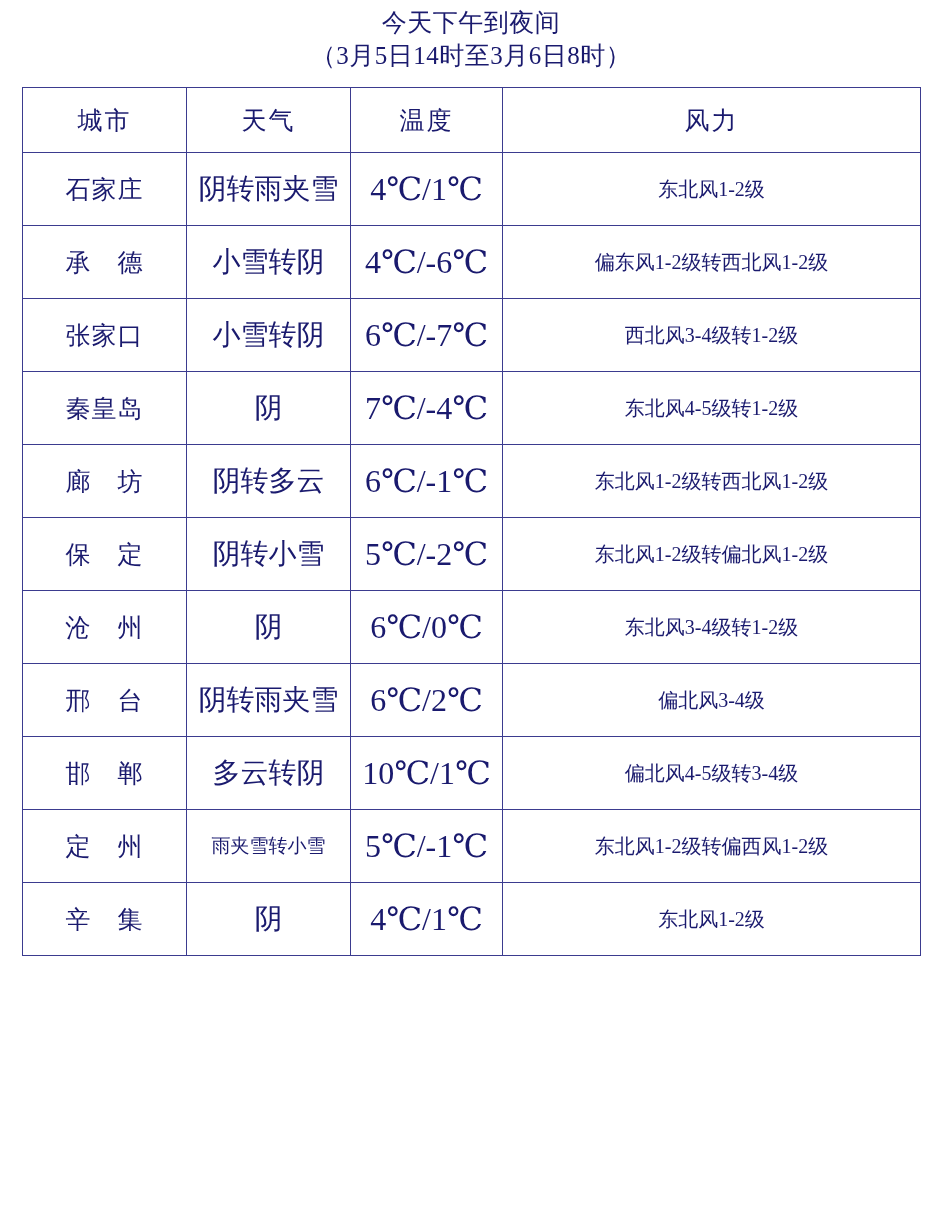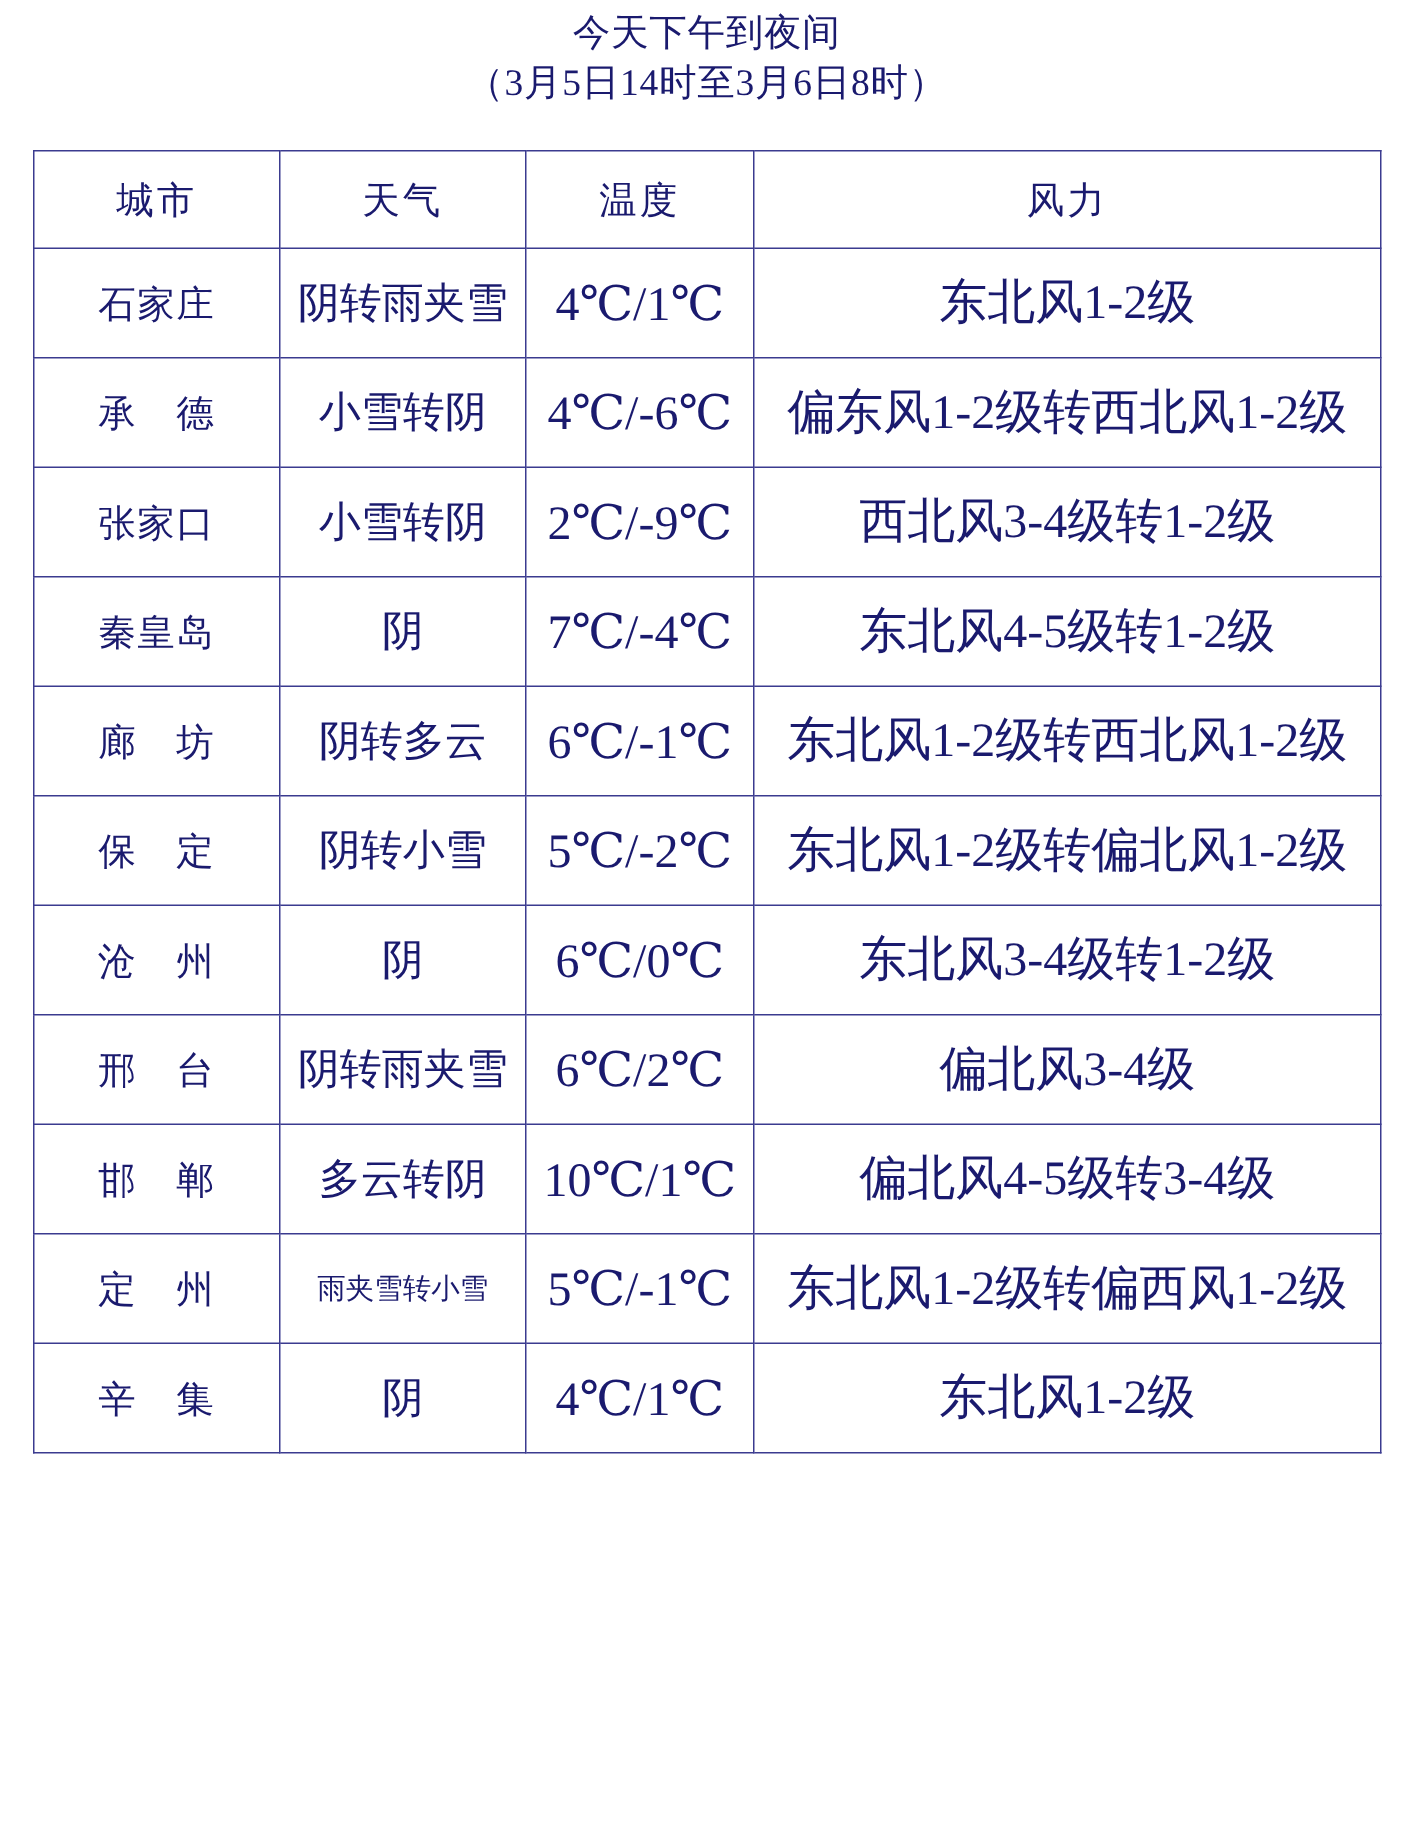--- a/index.html
+++ b/index.html
@@ -25,21 +25,21 @@
     padding-top: 6px;
   }
   .title-line {
     font-size: 25px;
     line-height: 33px;
     color: #1a1a6e;
     font-weight: normal;
     letter-spacing: 0.5px;
   }
   .table-wrap {
-    margin: 28px 22px 0 22px;
+    margin: 15px 22px 0 22px;
   }
   table.weather {
     border-collapse: collapse;
     width: 898px;
     table-layout: fixed;
   }
   table.weather td, table.weather th {
     border: 1px solid #3b3b8f;
     text-align: center;
     vertical-align: middle;
@@ -70,21 +70,21 @@
   }
   .wx.small {
     font-size: 19px;
   }
   .temp {
     color: #e8000d;
     font-size: 32px;
     white-space: nowrap;
   }
   .wind {
-    font-size: 32px;
+    font-size: 20px;
     white-space: nowrap;
   }
 </style>
 </head>
 <body>
 
 <div class="page">
 
   <div class="title-block">
     <div class="title-line">今天下午到夜间</div>
@@ -119,21 +119,21 @@
         <tr>
           <td class="city">承　德</td>
           <td class="wx">小雪转阴</td>
           <td class="temp">4℃/-6℃</td>
           <td class="wind">偏东风1-2级转西北风1-2级</td>
         </tr>
 
         <tr>
           <td class="city">张家口</td>
           <td class="wx">小雪转阴</td>
-          <td class="temp">2℃/-9℃</td>
+          <td class="temp">6℃/-7℃</td>
           <td class="wind">西北风3-4级转1-2级</td>
         </tr>
 
         <tr>
           <td class="city">秦皇岛</td>
           <td class="wx">阴</td>
           <td class="temp">7℃/-4℃</td>
           <td class="wind">东北风4-5级转1-2级</td>
         </tr>
 

